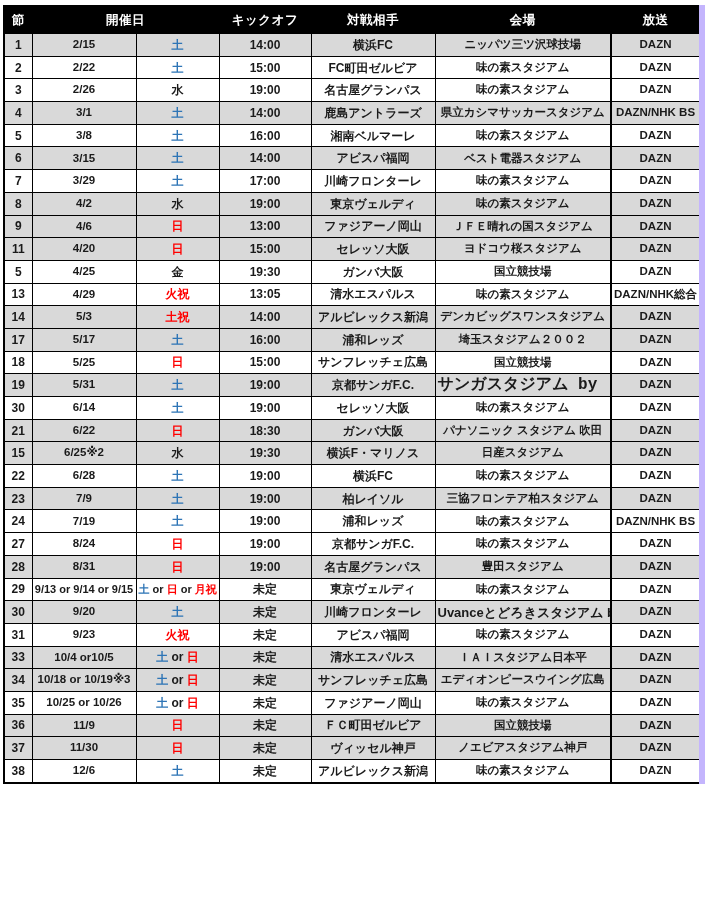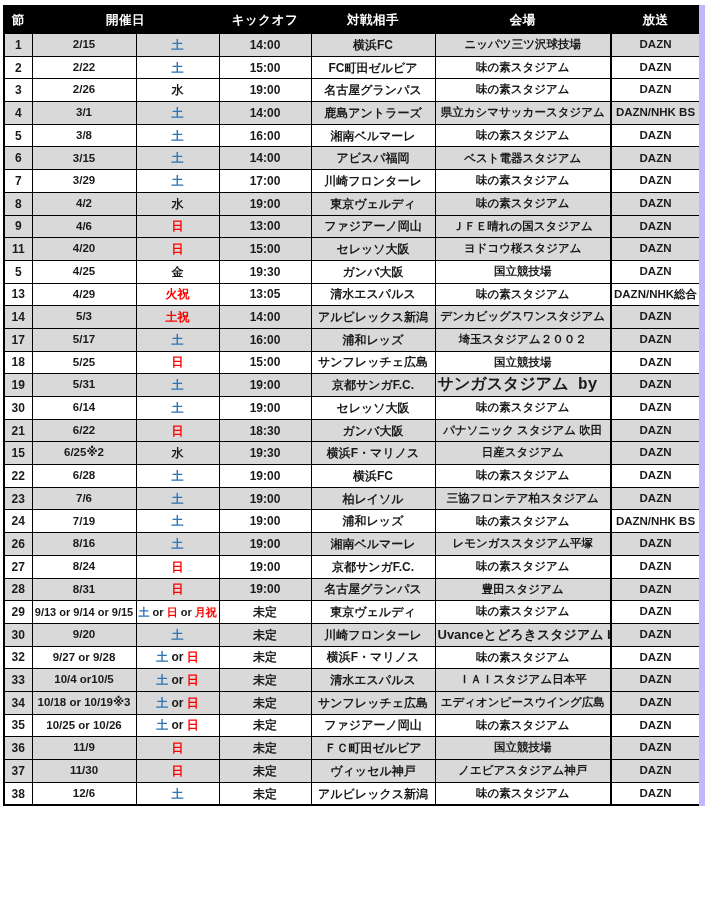--- a/index.html
+++ b/index.html
@@ -235,44 +235,35 @@
           <td class="c-round">22</td>
           <td class="c-date">6/28</td>
           <td class="c-day"><span style="color: rgb(46, 117, 182);">土</span></td>
           <td class="c-kickoff">19:00</td>
           <td class="c-opponent">横浜FC</td>
           <td class="c-venue">味の素スタジアム</td>
           <td class="c-broadcast">DAZN</td>
         </tr>
         <tr class="away">
           <td class="c-round">23</td>
-          <td class="c-date">7/6</td>
+          <td class="c-date">7/9</td>
           <td class="c-day"><span style="color: rgb(46, 117, 182);">土</span></td>
           <td class="c-kickoff">19:00</td>
           <td class="c-opponent">柏レイソル</td>
           <td class="c-venue">三協フロンテア柏スタジアム</td>
           <td class="c-broadcast">DAZN</td>
         </tr>
         <tr>
           <td class="c-round">24</td>
           <td class="c-date">7/19</td>
           <td class="c-day"><span style="color: rgb(46, 117, 182);">土</span></td>
           <td class="c-kickoff">19:00</td>
           <td class="c-opponent">浦和レッズ</td>
           <td class="c-venue">味の素スタジアム</td>
           <td class="c-broadcast">DAZN/NHK BS</td>
-        </tr>
-        <tr class="away">
-          <td class="c-round">26</td>
-          <td class="c-date">8/16</td>
-          <td class="c-day"><span style="color: rgb(46, 117, 182);">土</span></td>
-          <td class="c-kickoff">19:00</td>
-          <td class="c-opponent">湘南ベルマーレ</td>
-          <td class="c-venue">レモンガススタジアム平塚</td>
-          <td class="c-broadcast">DAZN</td>
         </tr>
         <tr>
           <td class="c-round">27</td>
           <td class="c-date">8/24</td>
           <td class="c-day"><span style="color: rgb(255, 0, 0);">日</span></td>
           <td class="c-kickoff">19:00</td>
           <td class="c-opponent">京都サンガF.C.</td>
           <td class="c-venue">味の素スタジアム</td>
           <td class="c-broadcast">DAZN</td>
         </tr>
@@ -297,25 +288,25 @@
         <tr class="away">
           <td class="c-round">30</td>
           <td class="c-date">9/20</td>
           <td class="c-day"><span style="color: rgb(46, 117, 182);">土</span></td>
           <td class="c-kickoff">未定</td>
           <td class="c-opponent">川崎フロンターレ</td>
           <td class="c-venue" style="font-size: 13px;">Uvanceとどろきスタジアム by Fujitsu</td>
           <td class="c-broadcast">DAZN</td>
         </tr>
         <tr>
-          <td class="c-round">32</td>
-          <td class="c-date">9/27 or 9/28</td>
-          <td class="c-day"><span style="color: rgb(46, 117, 182);">土</span><span style="color: rgb(26, 26, 26);"> or </span><span style="color: rgb(255, 0, 0);">日</span></td>
-          <td class="c-kickoff">未定</td>
-          <td class="c-opponent">横浜F・マリノス</td>
+          <td class="c-round">31</td>
+          <td class="c-date">9/23</td>
+          <td class="c-day"><span style="color: rgb(255, 0, 0);">火祝</span></td>
+          <td class="c-kickoff">未定</td>
+          <td class="c-opponent">アビスパ福岡</td>
           <td class="c-venue">味の素スタジアム</td>
           <td class="c-broadcast">DAZN</td>
         </tr>
         <tr class="away">
           <td class="c-round">33</td>
           <td class="c-date">10/4 or10/5</td>
           <td class="c-day"><span style="color: rgb(46, 117, 182);">土</span><span style="color: rgb(26, 26, 26);"> or </span><span style="color: rgb(255, 0, 0);">日</span></td>
           <td class="c-kickoff">未定</td>
           <td class="c-opponent">清水エスパルス</td>
           <td class="c-venue">ＩＡＩスタジアム日本平</td>

